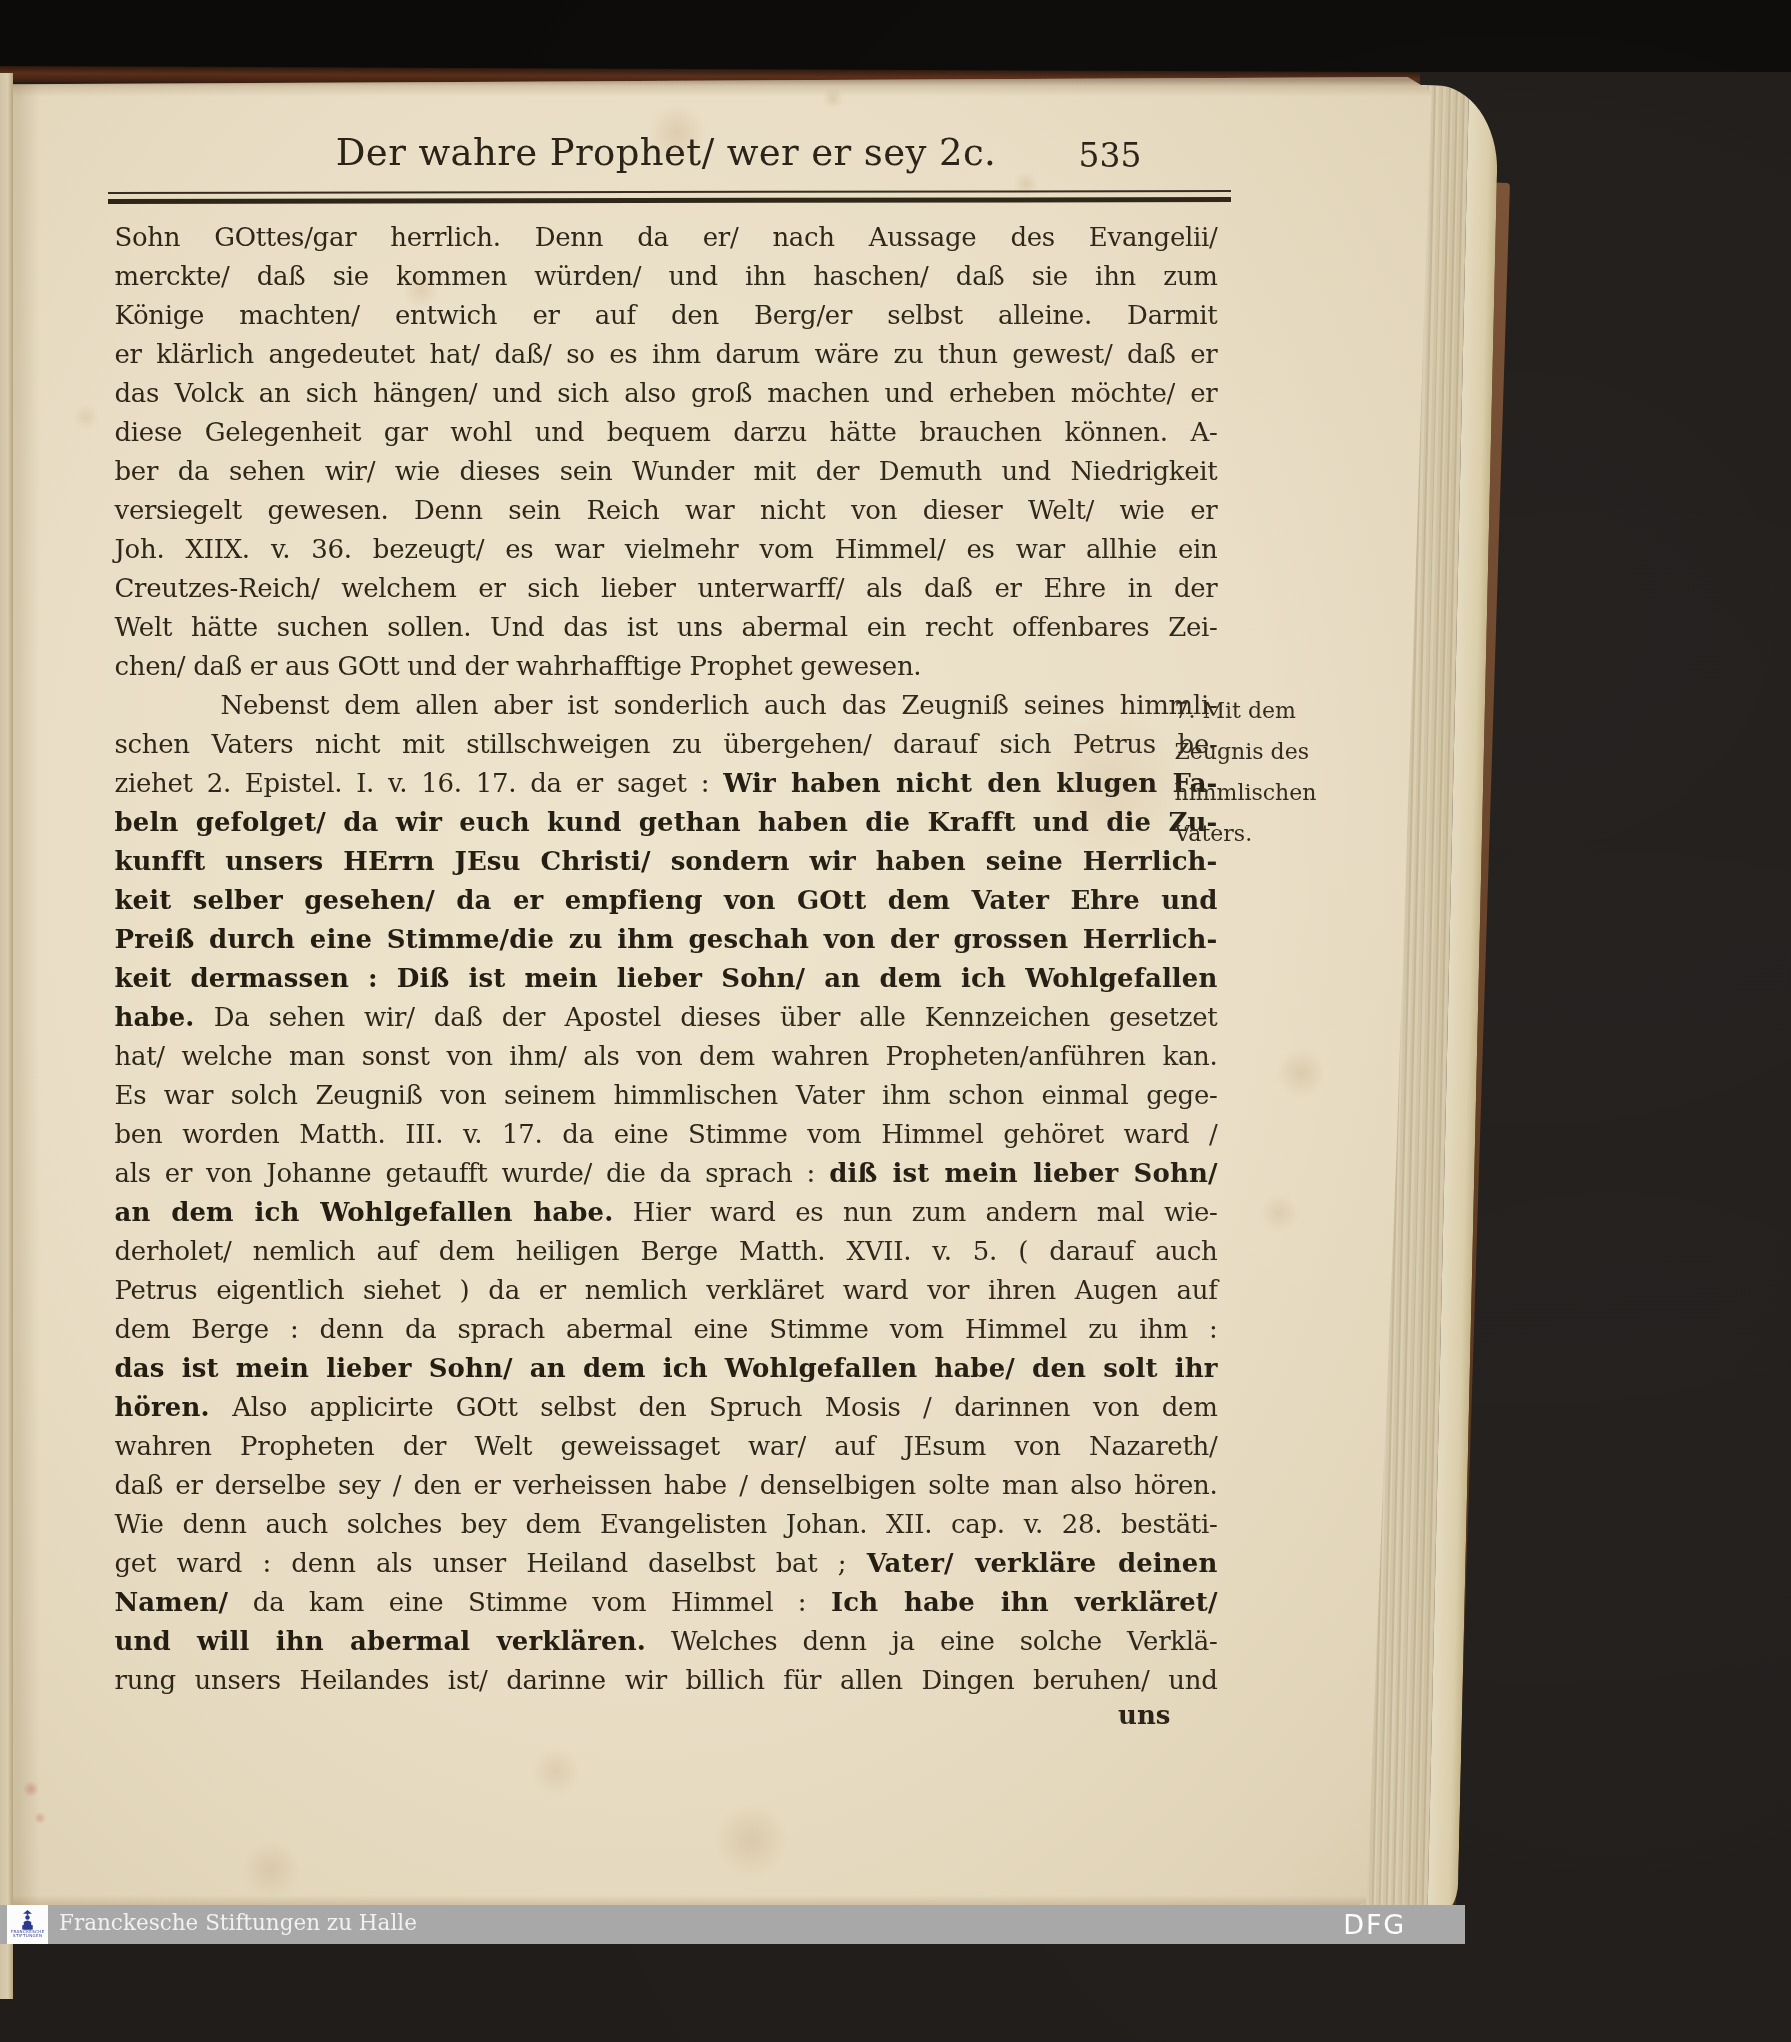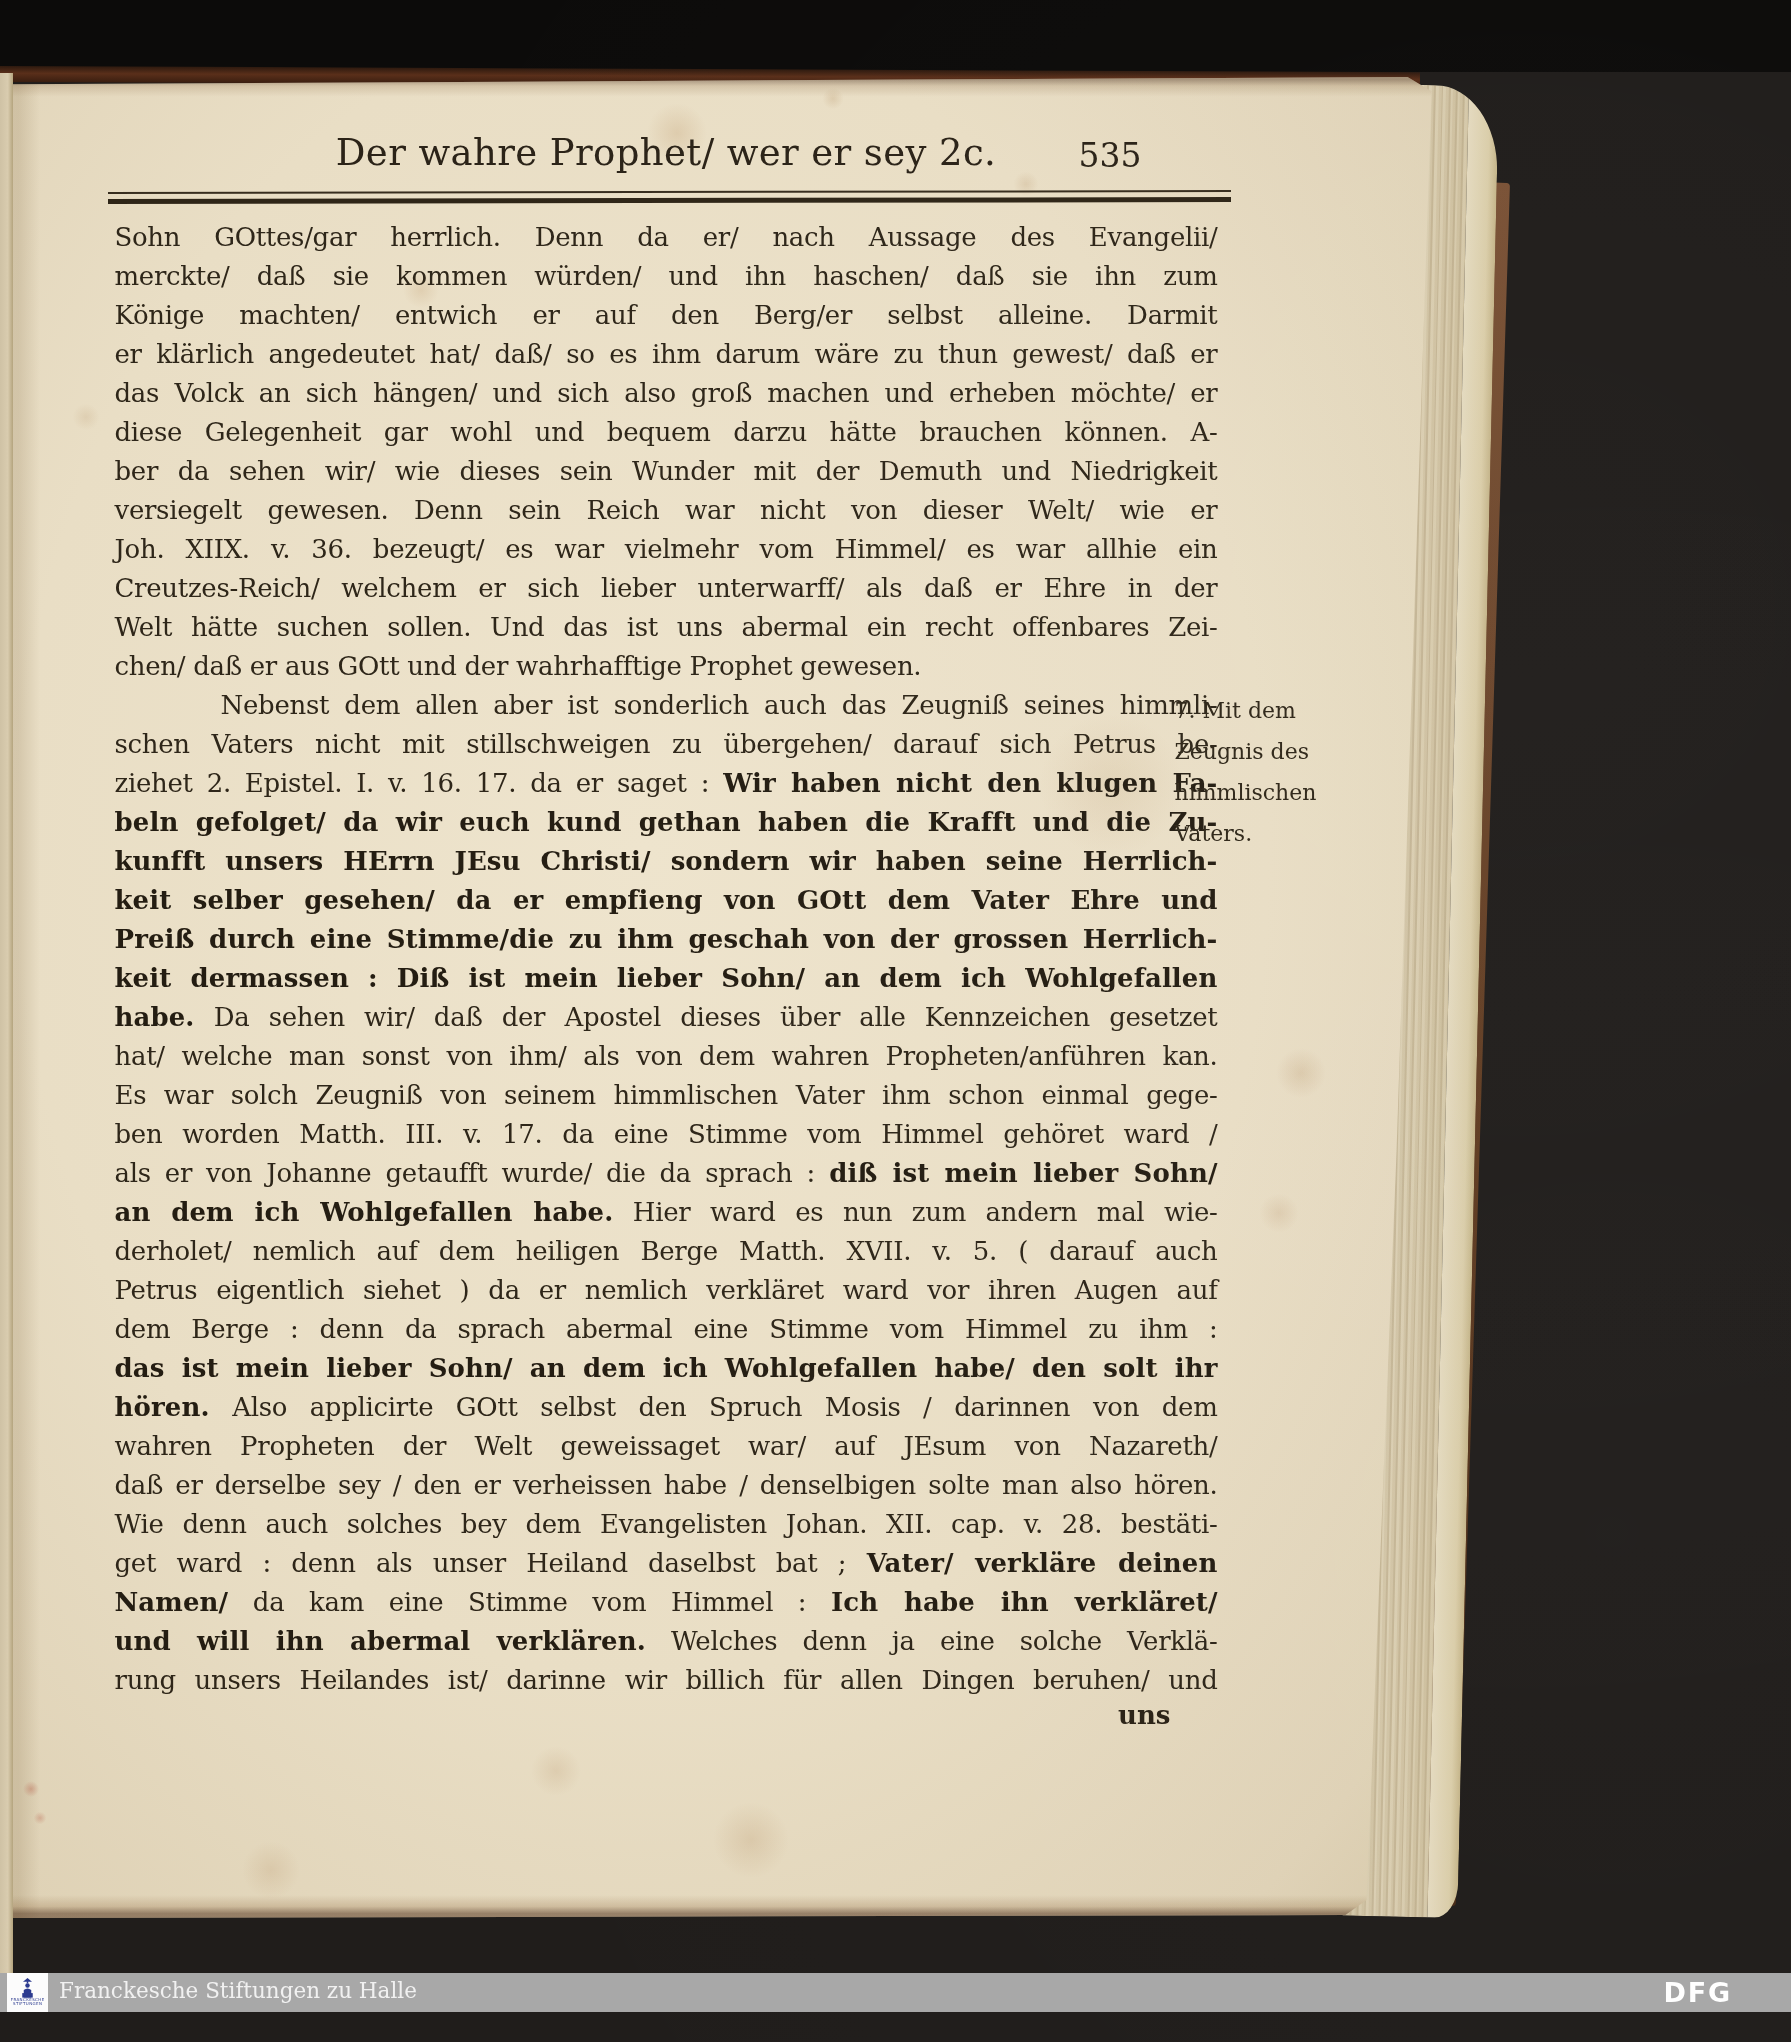--- a/index.html
+++ b/index.html
@@ -72,30 +72,30 @@
     text-align:justify;text-align-last:justify;white-space:nowrap;color:#2e2619;}
   .line.nojust{text-align-last:left;}
   .line.indent{padding-left:106px;}
   .line .b{font-weight:bold;color:#241d12;letter-spacing:0.1px;}
   .margin-note{position:absolute;left:1162px;top:613px;width:176px;
     font-size:22px;line-height:41px;color:#2f2719;}
   .catchword{position:absolute;left:102px;top:1623px;width:1103px;
     text-align:right;padding-right:47px;box-sizing:border-box;
     font-size:26px;font-weight:bold;color:#2a2216;}
   
-  .viewer-footer{position:absolute;left:0;top:1973px;width:1791px;height:39px;background:#a8a8a8;}
+  .viewer-footer{position:absolute;left:0;top:1905px;width:1465px;height:39px;background:#a8a8a8;}
   .logo-box{position:absolute;left:7.2px;top:0;width:41px;height:39px;background:#fcfcfc;
     display:flex;flex-direction:column;align-items:center;justify-content:center;}
   .logo-box svg{width:15px;height:19.7px;display:block;}
   .logo-caption{font-family:"DejaVu Sans",sans-serif;font-size:4px;line-height:4.5px;
     color:#2b3a8f;letter-spacing:0.4px;text-align:center;}
   .institution-name{position:absolute;left:59px;top:5.4px;
     font-family:"DejaVu Serif",serif;font-size:21.5px;color:#f1f1f1;}
   .dfg-logo{position:absolute;right:59px;top:3.6px;
-    font-family:"DejaVu Sans",sans-serif;font-size:27px;font-weight:bold;
+    font-family:"DejaVu Sans",sans-serif;font-size:27px;font-weight:normal;
     letter-spacing:1.8px;color:#ffffff;}
 </style>
 </head>
 <body>
 
 <div class="top-band"></div>
 <div class="board-top"></div>
 <div class="adjacent-page-edge"></div>
 <div class="book-board"></div>
 <div class="fore-edge-wrap">

